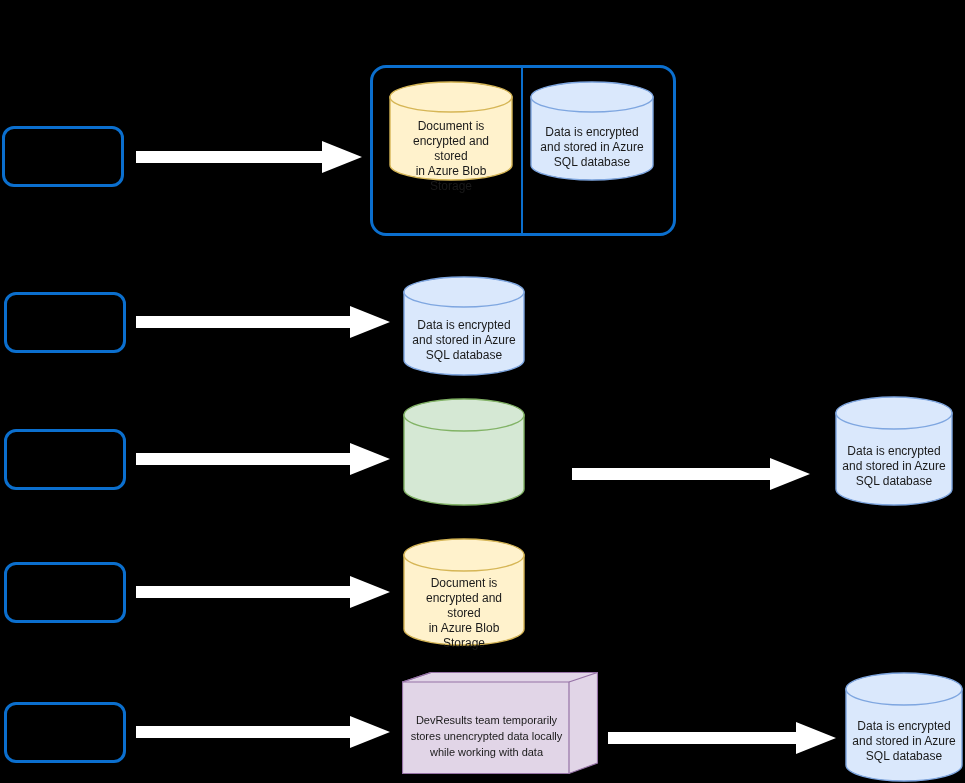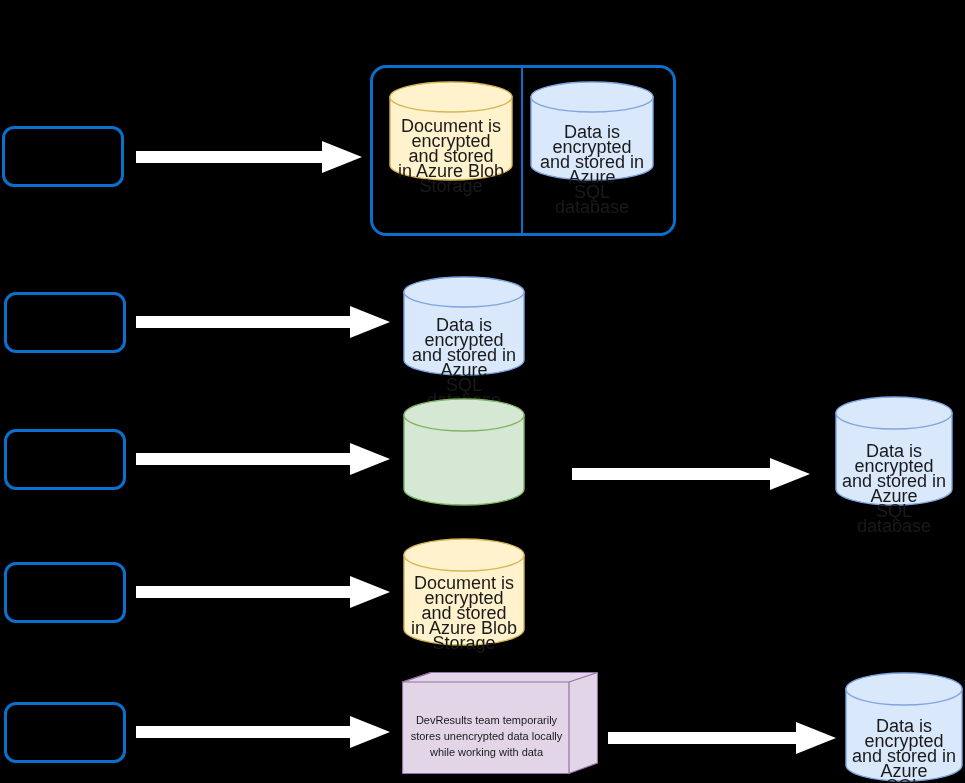--- a/index.html
+++ b/index.html
@@ -43,21 +43,21 @@
   }
   .cyl svg { display: block; position: absolute; left: 0; top: 0; }
   .cyl .cyl-label {
     position: absolute;
     left: 0;
     width: 100%;
     box-sizing: border-box;
     padding: 0 6px;
     text-align: center;
     color: #1a1a1a;
-    font-size: 18px;
+    font-size: 12px;
     line-height: 15px;
     white-space: pre-line;
     pointer-events: none;
   }
 
   
   .group-box {
     position: absolute;
     box-sizing: border-box;
     background: transparent;

